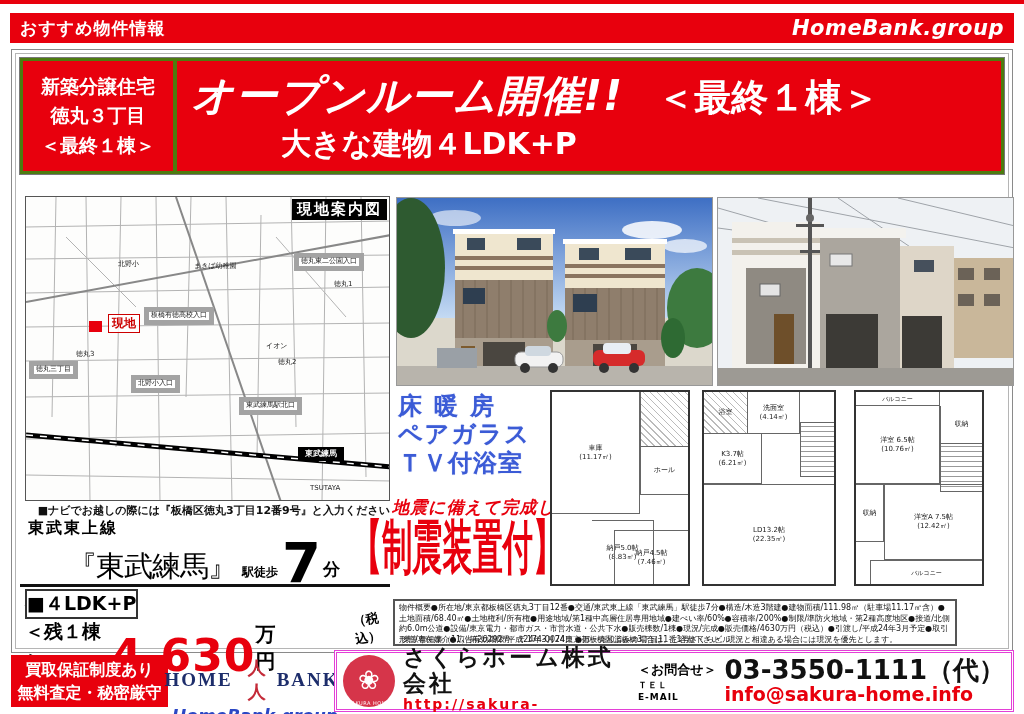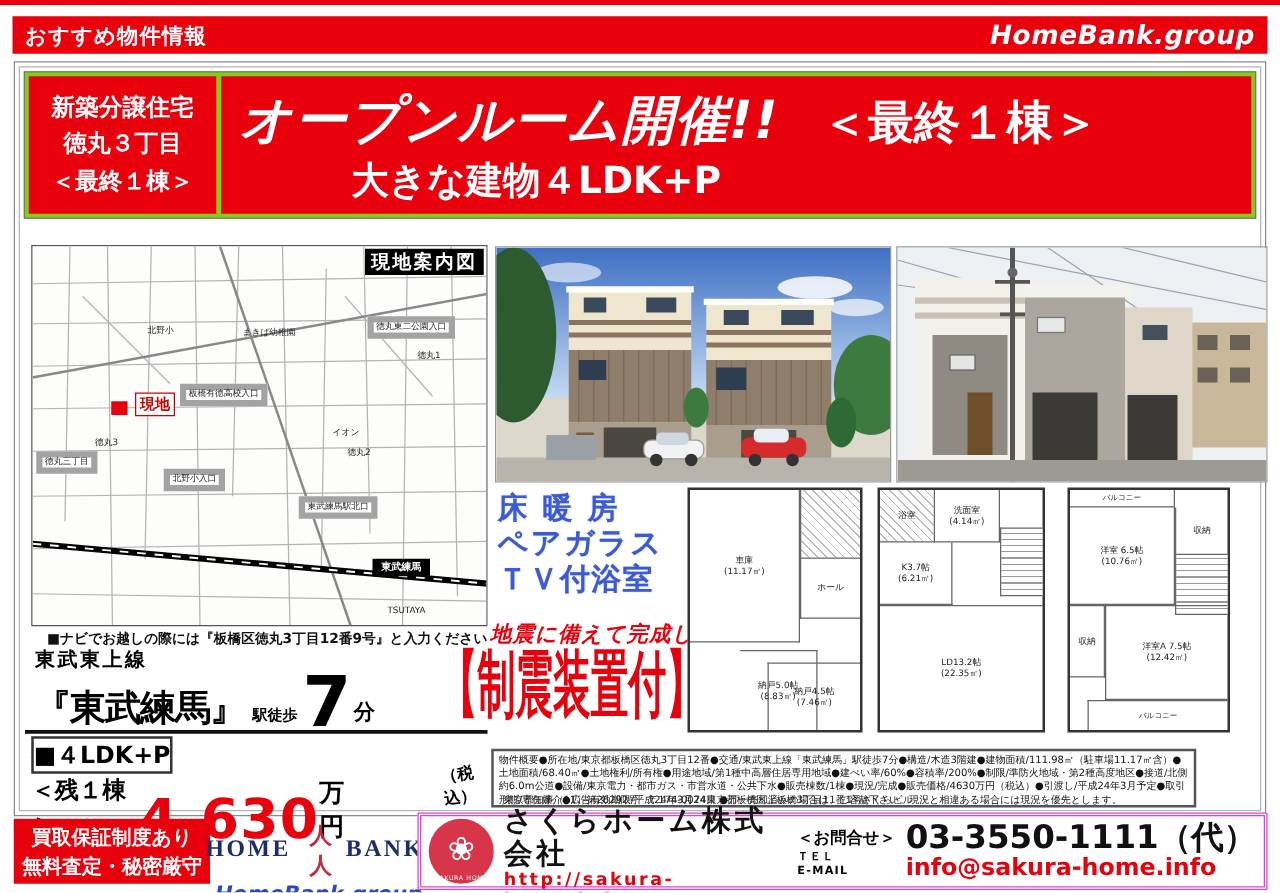--- a/index.html
+++ b/index.html
@@ -15,21 +15,21 @@
              display:flex; justify-content:space-between; align-items:center; padding:0 10px; }
   #top-bar .l { font-size:17px; font-weight:bold; letter-spacing:1px; }
   #top-bar .r { font-size:21px; font-weight:bold; font-style:italic; letter-spacing:0.5px; }
 
   
   #frame-outer { left:11px; top:49px; width:1002px; height:604px; border:1px solid #8a8a8a; }
   #frame-inner { left:15px; top:53px; width:994px; height:596px; border:1px solid #b5b5b5; }
 
   
   #header-wrap { left:19px; top:57px; width:986px; height:118px; border:1px solid #777;
-                 background:#84cc16; display:flex; gap:4px; padding:3px; }
+                 background:#4d7c0f; display:flex; gap:4px; padding:3px; }
   #header-badge { width:150px; background:#e8000d; color:#fff; display:flex; flex-direction:column;
                   justify-content:center; align-items:center; text-align:center; font-weight:bold;
                   font-size:19px; line-height:1.55; }
   #header-main { flex:1; background:#e8000d; color:#fff; display:flex; flex-direction:column;
                  justify-content:center; padding:2px 14px; }
   #header-main .row1 { display:flex; align-items:baseline; gap:34px; }
   #header-main .row1 .t1 { font-size:42px; font-weight:bold; font-style:italic; letter-spacing:1px; }
   #header-main .row1 .t2 { font-size:37px; font-weight:bold; }
   #header-main .row2 { display:flex; justify-content:space-between; align-items:baseline; padding:0 40px 0 90px; }
   #header-main .row2 .t3 { font-size:30px; font-weight:bold; }
@@ -46,21 +46,21 @@
   #site-square { position:absolute; left:63px; top:124px; width:13px; height:11px; background:#e8000d; }
   #site-label { position:absolute; left:82px; top:117px; color:#cc0000; border:1px solid #cc0000;
                 font-size:12px; font-weight:bold; padding:0 3px; background:rgba(255,255,255,.85); }
 
   #nav-note { left:25px; top:503px; width:365px; text-align:right; font-size:11px; font-weight:bold; color:#111; }
 
   
   #access { left:28px; top:518px; width:360px; }
   #access .line-name { font-size:16px; font-weight:bold; letter-spacing:2px; }
   #access .row { display:flex; align-items:flex-end; gap:2px; }
-  #access .station { font-size:29px; font-weight:bold; letter-spacing:-1px; }
+  #access .station { font-size:29px; font-weight:normal; letter-spacing:-1px;margin-left:40px; }
   #access .walk { font-size:12px; font-weight:bold; margin:0 2px 6px 4px; }
   #access .min { font-size:56px; font-weight:bold; line-height:0.85; }
   #access .unit { font-size:17px; font-weight:bold; margin-bottom:6px; }
   #access-rule { left:20px; top:584px; width:370px; height:3px; background:#111; }
 
   
   #price { left:25px; top:589px; width:365px; }
   #price .r1 { display:flex; align-items:baseline; gap:12px; }
   #price .plan { font-size:19px; font-weight:bold; }
   #price .plabel { font-size:16px; font-weight:bold; letter-spacing:3px; }

